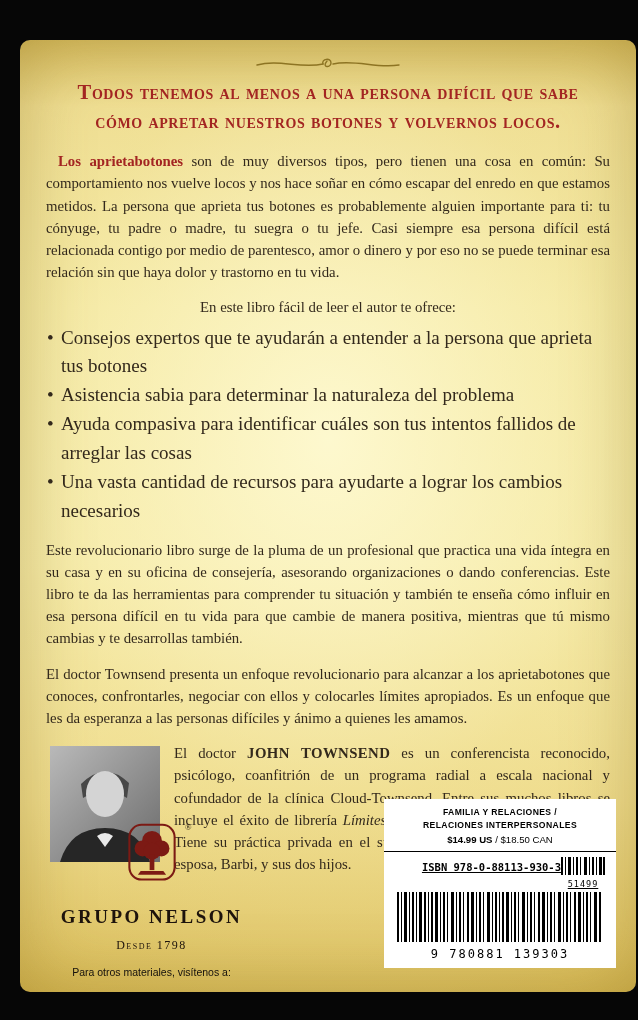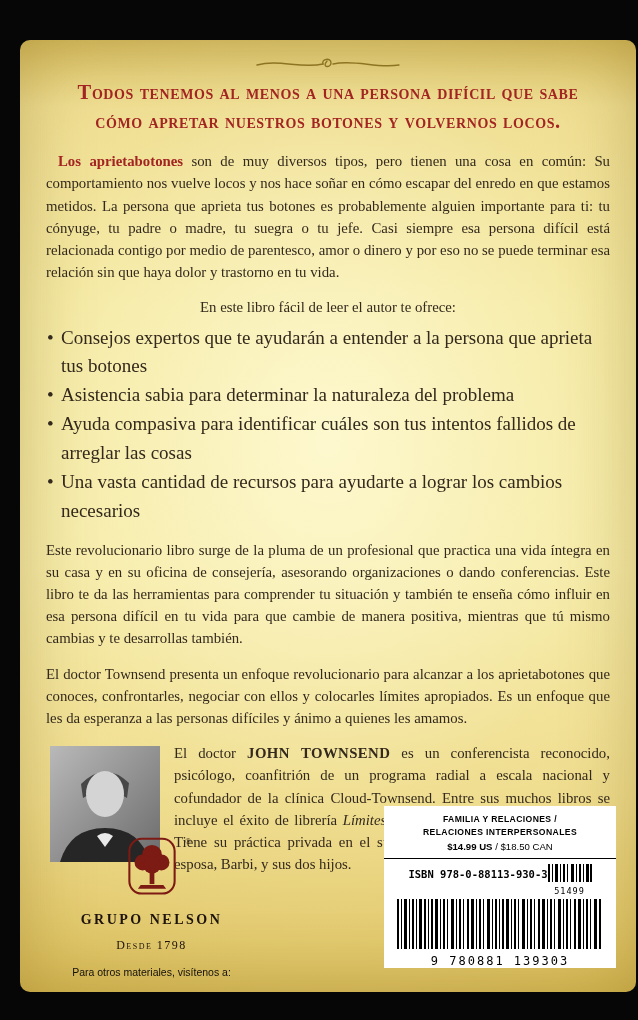--- a/index.html
+++ b/index.html
@@ -42,35 +42,35 @@
   .bio { margin-top:4px; }
   .photo { float:left; width:110px; height:116px; margin:4px 14px 2px 4px; }
   .author { font-weight:700; letter-spacing:0.4px; }
   .bottom-row {
     position:absolute; left:24px; right:20px; bottom:14px;
     display:flex; justify-content:space-between; align-items:flex-end;
   }
   .pub { width:215px; text-align:center; color:#231a10; }
   .logo-wrap { position:relative; display:inline-block; }
   .reg { position:absolute; right:-11px; top:0; font-size:9px; color:#231a10; }
-  .pub-name { font-size:14px; letter-spacing:2.5px; margin-top:6px; font-weight:600; color:#1d130c; }
+  .pub-name { font-size:19px; letter-spacing:2.5px; margin-top:14px; font-weight:600; color:#1d130c; }
   .pub-since { font-size:12px; letter-spacing:1.5px; margin-top:10px; font-variant:small-caps; color:#1d130c; }
   .pub-note { margin-top:13px; font-family:"Liberation Sans","DejaVu Sans",sans-serif; font-size:10.5px; color:#14100c; }
   .pub-url { font-weight:700; font-size:12px; margin-top:1px; }
   .bcbox {
     width:232px; background:#ffffff;
-    padding:7px 9px 0; box-sizing:border-box; text-align:center;
+    padding:7px 9px 7px; box-sizing:border-box; text-align:center;
     font-family:"Liberation Sans","DejaVu Sans",sans-serif; color:#000;
     margin-bottom:10px;
   }
   .bc-cat { font-size:8.6px; letter-spacing:0.4px; line-height:1.45; font-weight:600; }
   .bc-price { font-size:9.6px; margin-top:3px; }
   .bc-price b { font-weight:700; }
   .bc-div { border-top:1.5px solid #000; margin:6px -9px 5px; }
-  .bc-isbn-row { display:flex; justify-content:center; align-items:flex-start; padding:0 2px; }
+  .bc-isbn-row { display:flex; justify-content:flex-end; align-items:flex-start; padding:0 2px;text-decoration:underline; }
   .bc-isbn { font-family:"DejaVu Sans Mono",monospace; font-size:10.5px; font-weight:700; margin-top:4px; }
   .bc-addon { text-align:center; }
   .bc-addon-digits { font-family:"DejaVu Sans Mono",monospace; font-size:8.5px; letter-spacing:1px; }
   .bc-main { margin-top:3px; }
   .bc-ean { font-family:"DejaVu Sans Mono",monospace; font-size:12px; letter-spacing:2px; margin-top:1px; }
 </style>
 </head>
 <body>
 
 <div class="cover">

